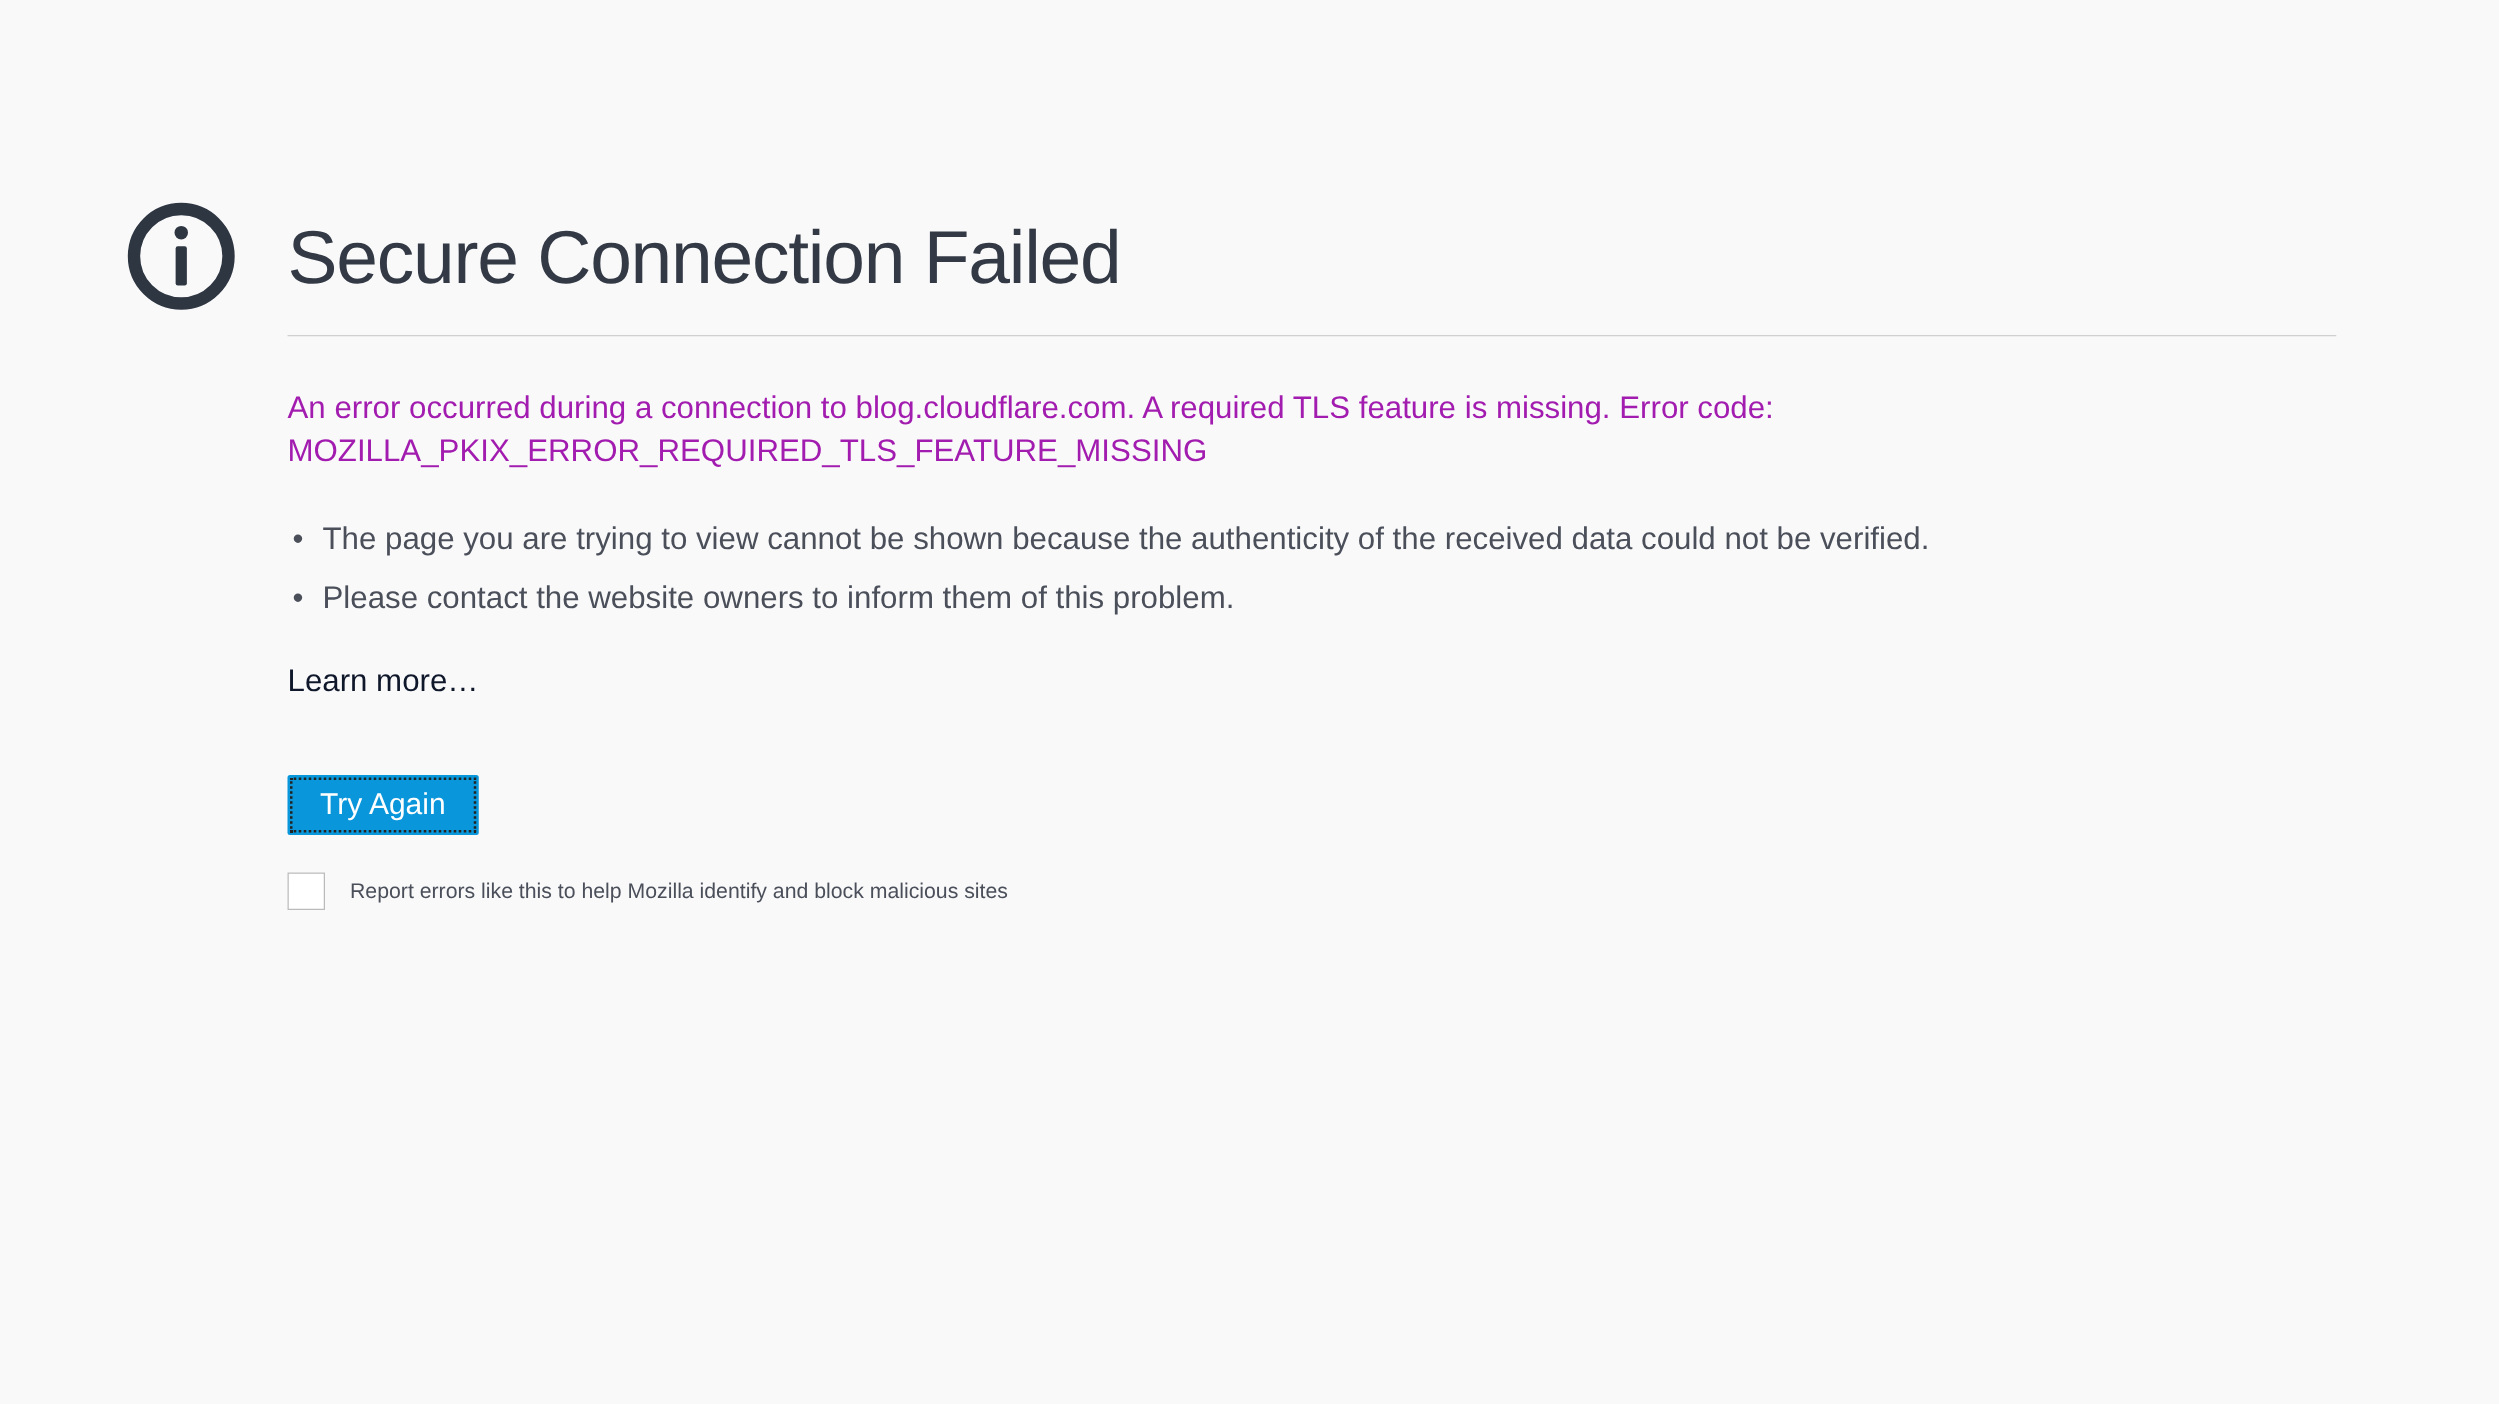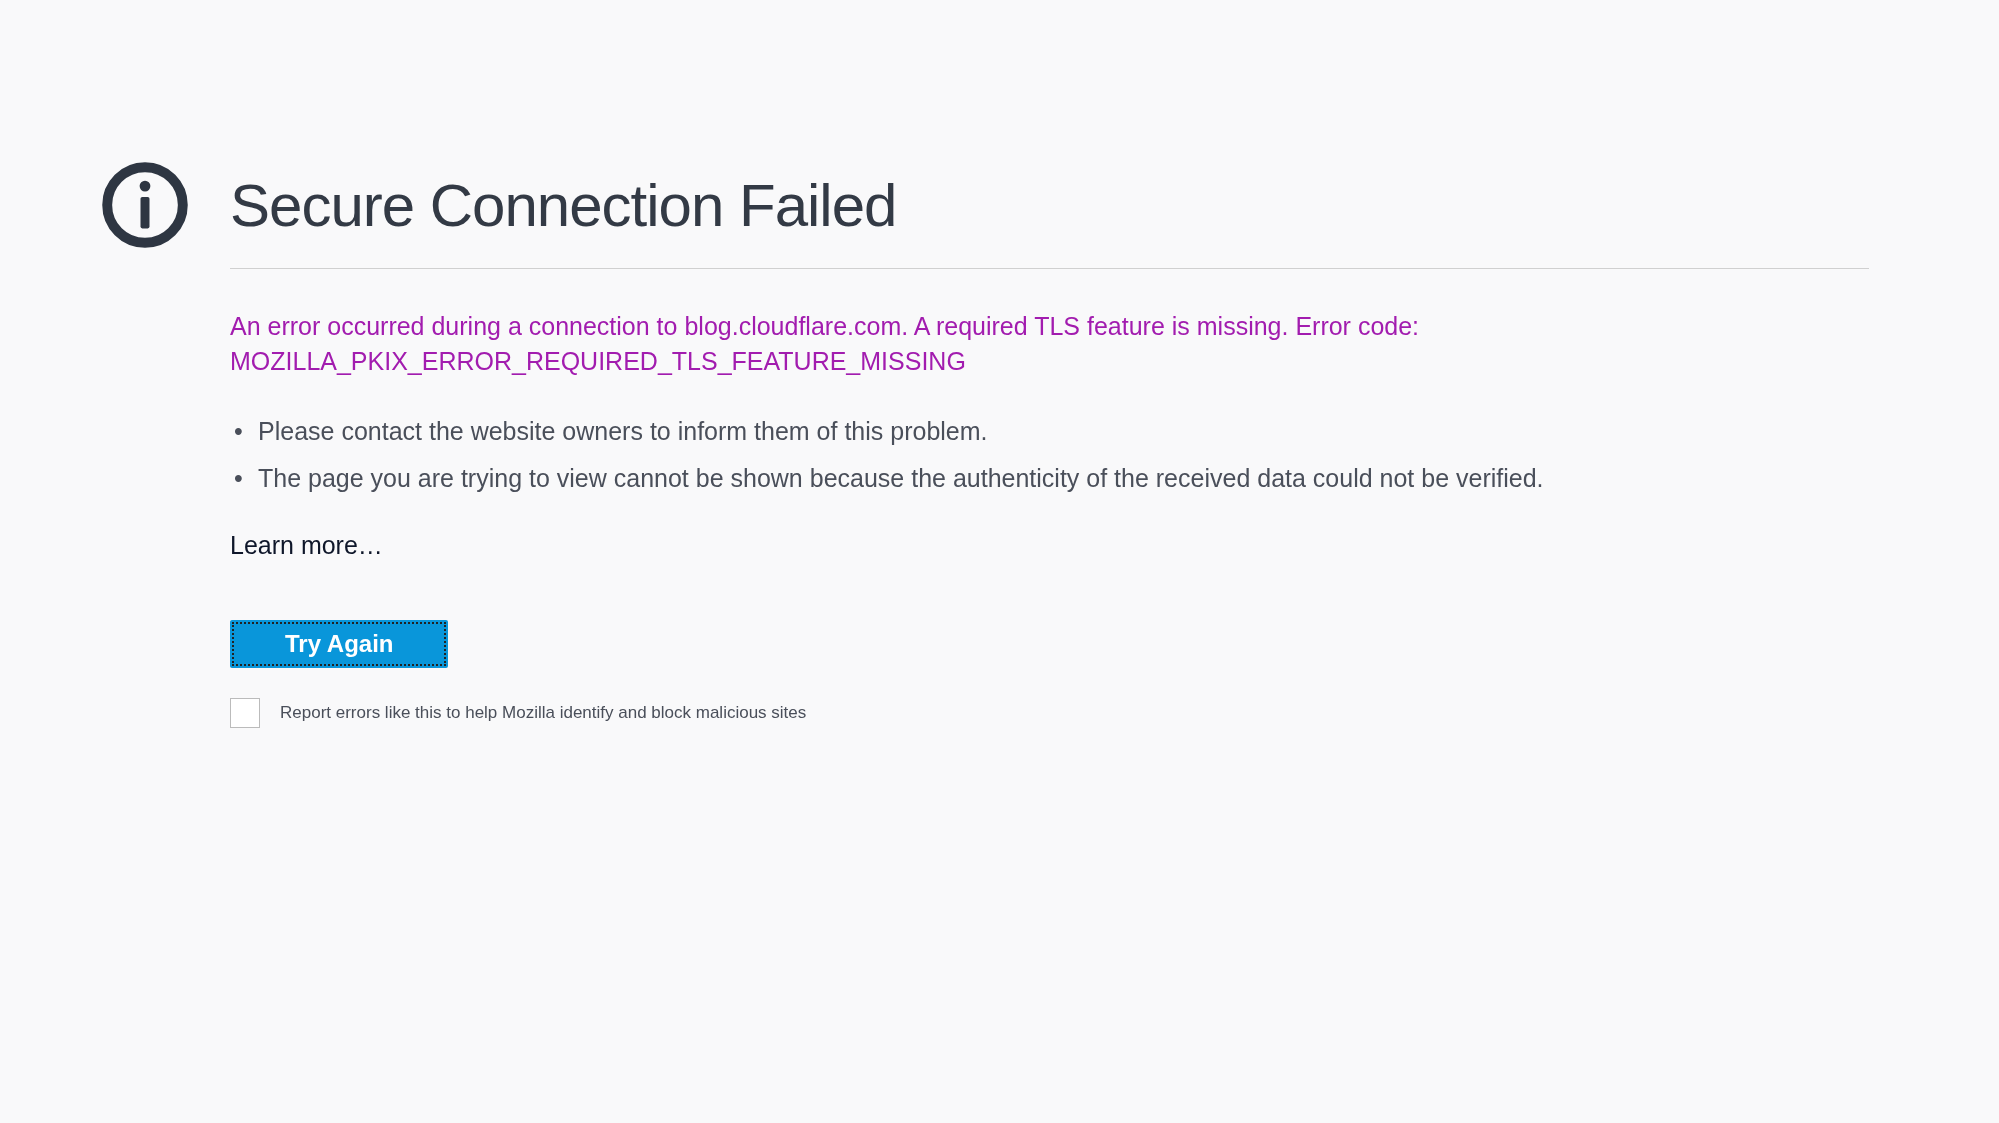--- a/index.html
+++ b/index.html
@@ -81,28 +81,27 @@
       text-decoration: none;
       cursor: pointer;
       margin-bottom: 60px;
     }
     .try-again-btn {
       display: inline-block;
       background-color: #0996da;
       color: #ffffff;
       font-size: 24px;
       border: none;
-      padding: 10px 55px;
+      padding: 10px 26px;
       cursor: pointer;
       outline: 2px dotted #222;
       outline-offset: -4px;
       border-radius: 2px;
       margin-bottom: 30px;
       font-family: inherit;
-      font-weight: bold;
     }
     .checkbox-row {
       display: flex;
       align-items: center;
       gap: 20px;
     }
     .checkbox {
       width: 30px;
       height: 30px;
       border: 1px solid #bbb;
@@ -130,22 +129,22 @@
     </div>
     <h1 class="title">Secure Connection Failed</h1>
   </div>
 
   <div class="content">
     <hr class="divider">
 
     <p class="error-message">An error occurred during a connection to blog.cloudflare.com. A required TLS feature is missing. Error code: MOZILLA_PKIX_ERROR_REQUIRED_TLS_FEATURE_MISSING</p>
 
     <ul class="bullet-list">
+      <li>The page you are trying to view cannot be shown because the authenticity of the received data could not be verified.</li>
       <li>Please contact the website owners to inform them of this problem.</li>
-      <li>The page you are trying to view cannot be shown because the authenticity of the received data could not be verified.</li>
     </ul>
 
     <a class="learn-more">Learn more…</a>
 
     <div>
       <button class="try-again-btn">Try Again</button>
     </div>
 
     <div class="checkbox-row">
       <div class="checkbox"></div>

